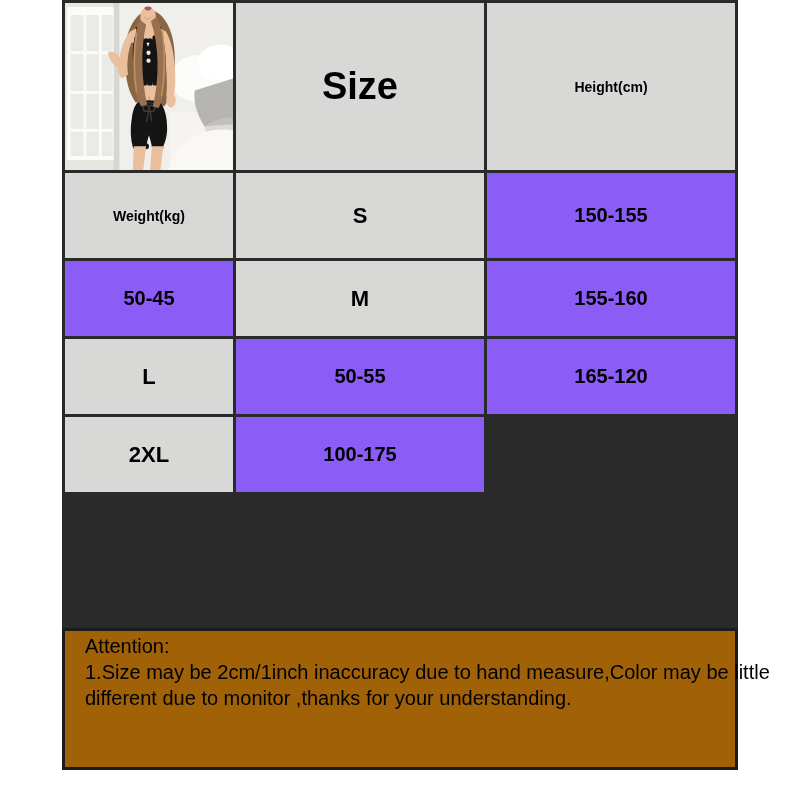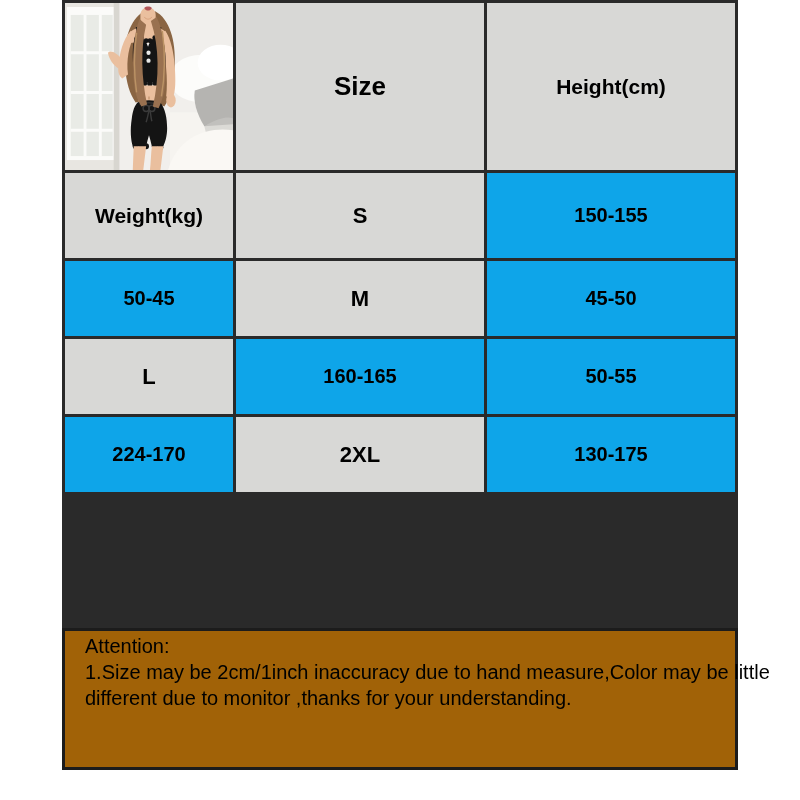--- a/index.html
+++ b/index.html
@@ -15,25 +15,25 @@
 
   .photo-cell{background:#f1efec;overflow:hidden;padding:0;}
   .photo-cell svg{display:block;width:100%;height:100%;}
 
   .title-cell{grid-column:2 / span 2;background:#f2f2f0;position:relative;}
   .title-text{font-size:23px;font-weight:bold;letter-spacing:.3px;}
   .corner-marker{position:absolute;left:0;top:0;width:13px;height:8px;
                  background:#189c1c;clip-path:polygon(0 0,100% 0,0 100%);}
 
   .head-cell{background:#d8d8d6;font-weight:bold;}
-  .size-head{font-size:26px;}
-  .col-head{font-size:21px;}
+  .size-head{font-size:38px;}
+  .col-head{font-size:14px;}
 
   .label-cell{background:#d8d8d6;font-weight:bold;font-size:22px;}
-  .value-cell{background:#0ea5e9;font-weight:bold;font-size:20px;}
+  .value-cell{background:#8b5cf6;font-weight:bold;font-size:20px;}
 
   
   .attention-box{position:absolute;left:62px;top:628px;width:676px;height:142px;
                  box-sizing:border-box;background:#a16207;border:3px solid #1c1c1c;
                  padding:2px 20px;}
   .attention-box .line{font-size:20px;line-height:26px;white-space:nowrap;}
 </style>
 </head>
 <body>
 
@@ -124,30 +124,29 @@
 
     <div class="cell head-cell size-head">Size</div>
     <div class="cell head-cell col-head">Height(cm)</div>
     <div class="cell head-cell col-head">Weight(kg)</div>
 
     <div class="cell label-cell">S</div>
     <div class="cell value-cell">150-155</div>
     <div class="cell value-cell">50-45</div>
 
     <div class="cell label-cell">M</div>
-    <div class="cell value-cell">45-50</div>
+    <div class="cell value-cell">155-160</div>
 
     <div class="cell label-cell">L</div>
-    <div class="cell value-cell">160-165</div>
     <div class="cell value-cell">50-55</div>
 
-    <div class="cell value-cell">224-170</div>
+    <div class="cell value-cell">165-120</div>
 
     <div class="cell label-cell">2XL</div>
-    <div class="cell value-cell">130-175</div>
+    <div class="cell value-cell">100-175</div>
 
   </div>
 
   <div class="attention-box">
     <div class="line">Attention:</div>
     <div class="line">1.Size may be 2cm/1inch inaccuracy due to hand measure,Color may be little</div>
     <div class="line">different due to monitor ,thanks for your understanding.</div>
   </div>
 
 </div>

